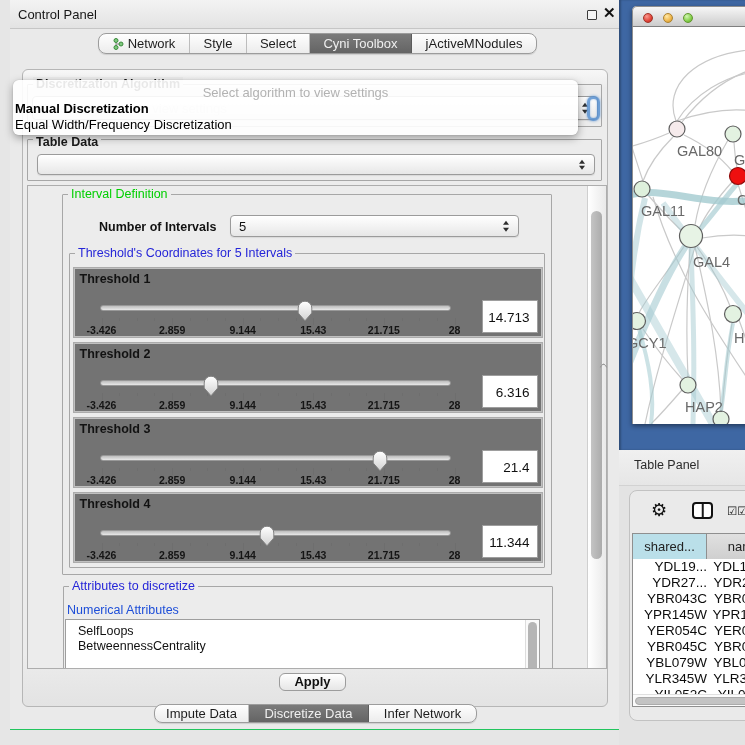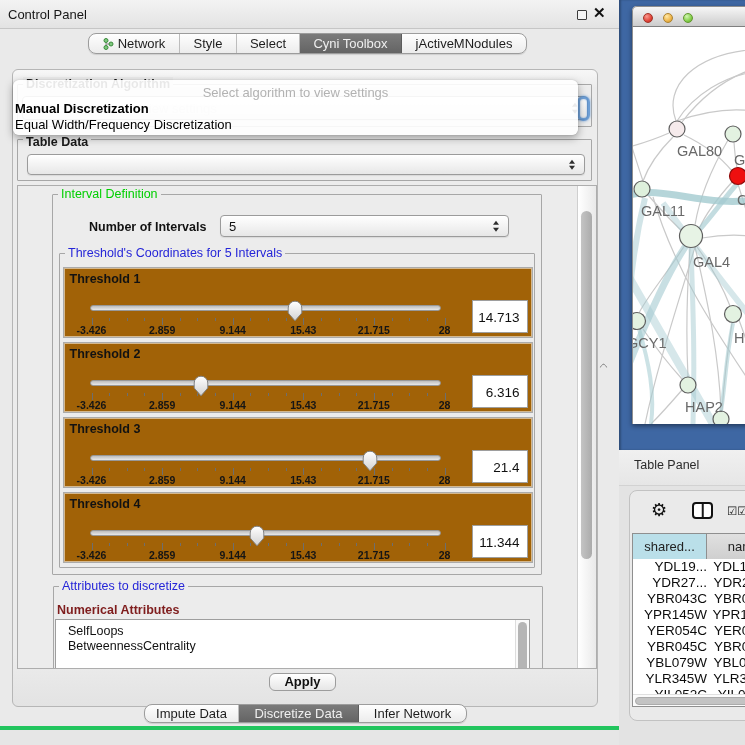--- a/index.html
+++ b/index.html
@@ -1,22 +1,22 @@
 <!DOCTYPE html>
 <html><head>
 <meta charset="utf-8">
 <style>
   * { margin:0; padding:0; box-sizing:border-box; }
   html,body { width:745px; height:745px; overflow:hidden; }
   body { font-family:"Liberation Sans", sans-serif; background:#e6e6e6; position:relative; }
   .abs { position:absolute; }
 
   
-  .control-window { left:0; top:0; width:674px; height:730px; background:#eaeaea;
-    border-right:1px solid #bdbdbd; border-bottom:4px solid #22c55e; }
+  .control-window { left:10px; top:0; width:674px; height:730px; background:#eaeaea;
+    border-right:1px solid #bdbdbd; border-bottom:1px solid #22c55e; }
   .titlebar { left:0; top:0; width:100%; height:29px;
     background:linear-gradient(#f3f3f3,#e3e3e3); border-bottom:1px solid #c6c6c6; }
   .titlebar .wtitle { position:absolute; left:8px; top:7px; font-size:13px; color:#161616; }
   .icon-float { width:10px; height:10px; border:1.6px solid #3c3c3c; border-radius:1px; left:577px; top:10px; background:#f5f5f5; }
   .icon-close { left:593px; top:4px; font-size:15px; font-weight:bold; color:#111; }
 
   
   .segtabs { display:flex; border:1px solid #9c9c9c; border-radius:8px; overflow:hidden;
     background:linear-gradient(#fefefe,#ececec); box-shadow:0 1px 1px rgba(0,0,0,0.12); }
   .segtabs .seg { display:flex; align-items:center; justify-content:center; gap:4px;
@@ -51,21 +51,21 @@
 
   
   .scrollpane { left:16px; top:184px; width:580px; height:484px; border:1px solid #adadad; background:#ececec; overflow:hidden; }
   .vscroll { position:absolute; right:0; top:0; width:19px; height:100%;
     background:linear-gradient(to right,#ffffff,#f2f2f2 60%,#e9e9e9); border-left:1px solid #cfcfcf; }
   .vscroll .thumb { position:absolute; left:3px; width:11px; border-radius:6px;
     background:linear-gradient(to right,#c4c4c4,#ababab); }
 
   
   .tpanel { position:absolute; left:2.5px; width:470.5px; height:71px;
-    border:1px solid #ababab; box-shadow:inset 0 0 0 1px rgba(255,255,255,0.55); background:#a16207; }
+    border:1px solid #ababab; box-shadow:inset 0 0 0 1px rgba(255,255,255,0.55); background:#737373; }
   .tpanel .tlabel { position:absolute; left:6px; top:4px; font-size:12.5px; font-weight:bold; color:#121212; }
   .strack { position:absolute; left:26.5px; top:37px; width:351px; height:6px; border-radius:3px;
     border:1px solid #989898; background:linear-gradient(#bdbdbd,#e8e8e8); }
   .tick { position:absolute; width:1px; background:#6e6e6e; }
   .ticklabel { position:absolute; font-size:10.5px; font-weight:bold; color:#151515; top:56px; transform:translateX(-50%); white-space:nowrap; }
   .thumb-svg { position:absolute; top:31.5px; }
   .valbox { position:absolute; left:408px; top:32px; width:56px; height:33px; background:#fff;
     border:1px solid #9e9e9e; }
   .valbox span { position:absolute; right:7px; top:50%; transform:translateY(-50%); font-size:13.5px; color:#101010; }
 
@@ -374,21 +374,21 @@
                 <div class="valbox">
                   <span>11.344</span>
                 </div>
               </div>
             </div>
         </div>
       </div>
 
       <div class="group" style="left:35px; top:400px; width:490px; height:121px;">
         <span class="gtitle blue">Attributes to discretize</span>
-        <span class="abs" style="left:3px; top:16px; font-size:12.5px; font-weight:bold; color:#7f1d1d;">Numerical Attributes</span>
+        <span class="abs" style="left:3px; top:16px; font-size:12.5px; font-weight:normal; color:#1d4ed8;">Numerical Attributes</span>
         <div class="listbox" style="left:1px; top:32px; width:475px; height:80px;">
           <ul id="attrList" style="padding-top:4px;">
               <li>SelfLoops</li>
               <li>BetweennessCentrality</li>
             </ul>
           <div class="lscroll">
             <div class="thumb"></div>
           </div>
         </div>
       </div>

